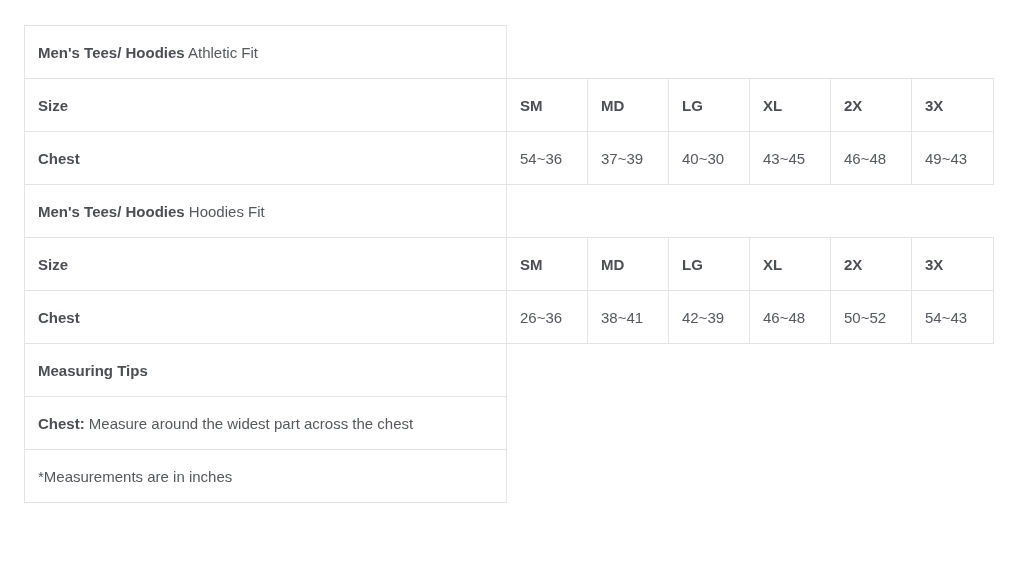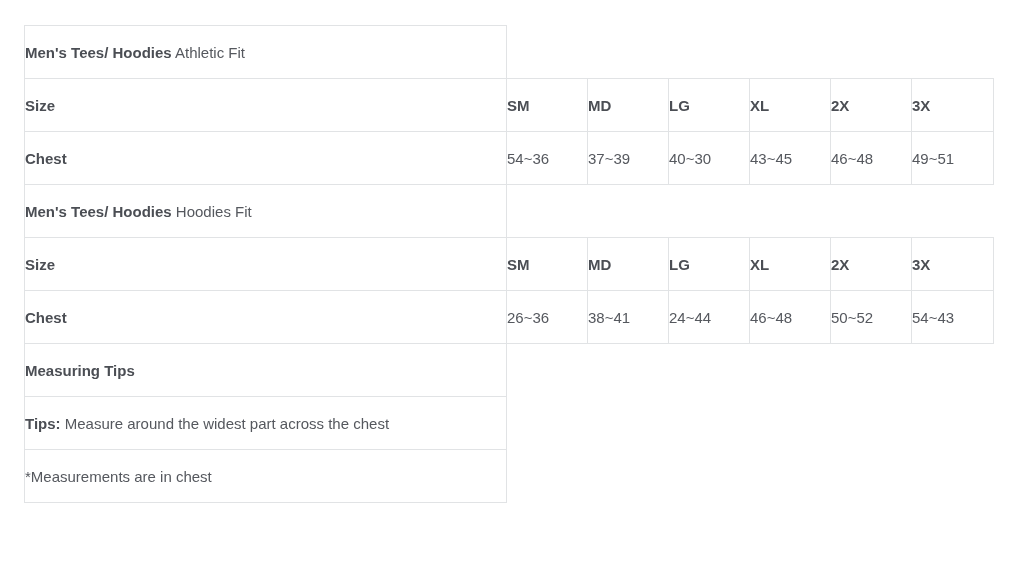--- a/index.html
+++ b/index.html
@@ -22,21 +22,21 @@
     border-collapse: collapse;
     table-layout: fixed;
     width: 969px;
     font-size: 15px;
     color: #55585e;
   }
   table.size-chart td {
     border: 1px solid #e1e3e5;
     height: 53px;
     vertical-align: middle;
-    padding: 0 10px 0 0;
+    padding: 0 10px 0 13px;
     background: #ffffff;
     overflow: hidden;
     white-space: nowrap;
   }
   td.value-cell {
     padding-left: 15px;
     margin-left: 8px;
   }
   td.shade {
     background: #f7f8f9;
@@ -83,55 +83,55 @@
           <td class="shade value-cell b">3X</td>
         </tr>
 
         <tr>
           <td class="b">Chest</td>
           <td class="value-cell">54~36</td>
           <td class="value-cell">37~39</td>
           <td class="value-cell">40~30</td>
           <td class="value-cell">43~45</td>
           <td class="value-cell">46~48</td>
-          <td class="value-cell">49~51</td>
+          <td class="value-cell">49~43</td>
         </tr>
 
         <tr>
           <td class="shade"><span class="b">Men's Tees/ Hoodies</span> <span>Hoodies Fit</span></td>
         </tr>
 
         <tr>
           <td class="b">Size</td>
           <td class="value-cell b">SM</td>
           <td class="value-cell b">MD</td>
           <td class="value-cell b">LG</td>
           <td class="value-cell b">XL</td>
           <td class="value-cell b">2X</td>
           <td class="value-cell b">3X</td>
         </tr>
 
         <tr>
           <td class="shade b">Chest</td>
           <td class="shade value-cell">26~36</td>
           <td class="shade value-cell">38~41</td>
-          <td class="shade value-cell">24~44</td>
+          <td class="shade value-cell">42~39</td>
           <td class="shade value-cell">46~48</td>
           <td class="shade value-cell">50~52</td>
           <td class="shade value-cell">54~43</td>
         </tr>
 
         <tr>
           <td class="b">Measuring Tips</td>
         </tr>
 
         <tr>
-          <td class="shade tip-cell"><span class="b">Tips:</span> <span>Measure around the widest part across the chest</span></td>
+          <td class="shade tip-cell"><span class="b">Chest:</span> <span>Measure around the widest part across the chest</span></td>
         </tr>
 
         <tr>
-          <td>*Measurements are in chest</td>
+          <td>*Measurements are in inches</td>
         </tr>
 
       </tbody>
     </table>
   </div>
 </div>
 
 </body></html>

